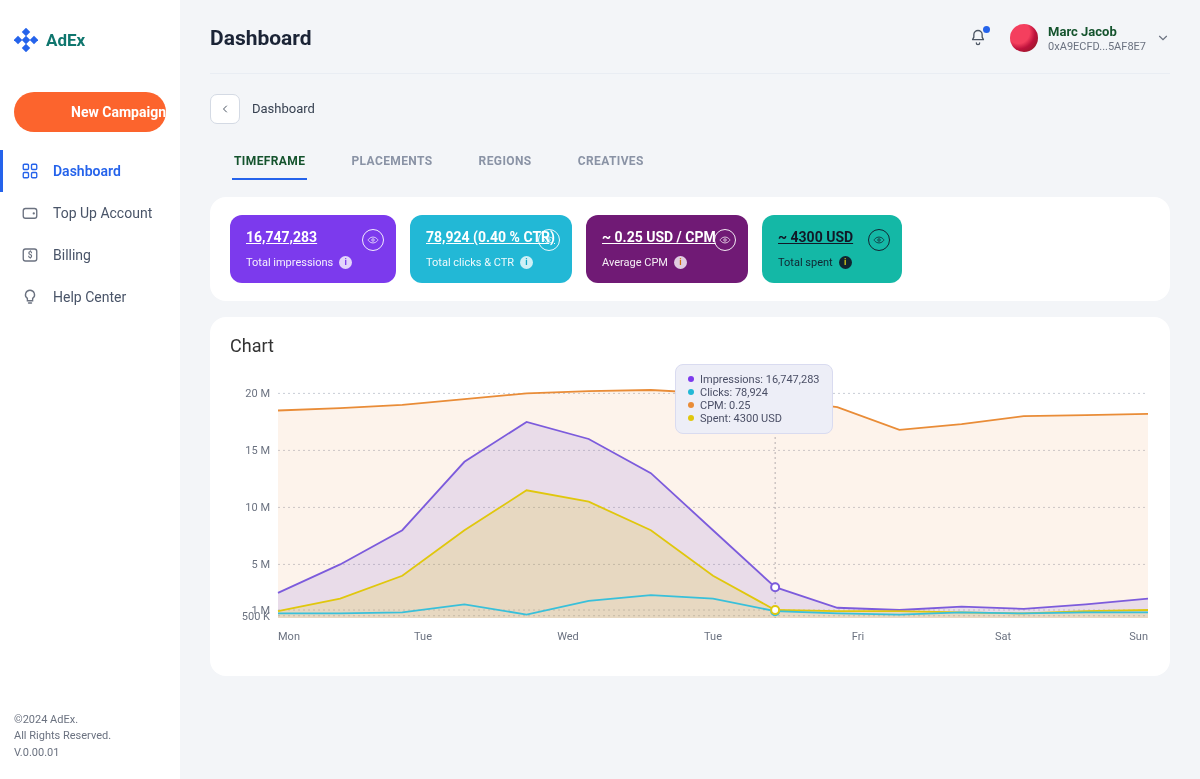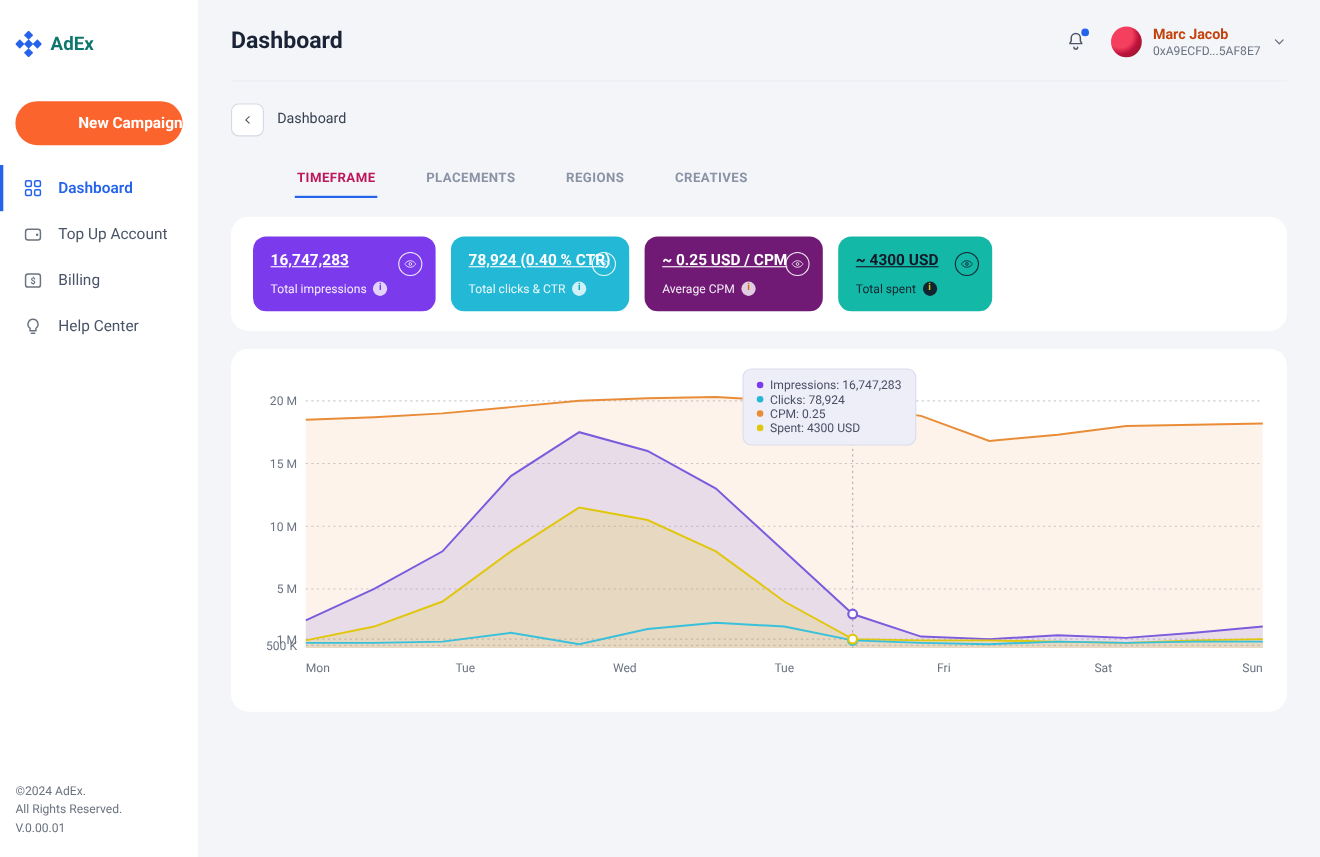--- a/index.html
+++ b/index.html
@@ -22,28 +22,28 @@
 .nav-item.active .ico { color: #2563eb; }
 .footer-note { margin-top: auto; padding: 16px 14px 18px 14px; font-size: 11px; color: #6b7280; line-height: 1.5; }
 .main { flex: 1; padding: 24px 30px 0 30px; overflow: hidden; display: flex; flex-direction: column; }
 .topbar { display: flex; align-items: center; justify-content: space-between; padding-bottom: 20px; border-bottom: 1px solid #e9edf3; }
 .page-title { font-size: 21px; font-weight: 700; color: #1b2436; }
 .user-area { display: flex; align-items: center; gap: 22px; }
 .bell-wrap { position: relative; width: 20px; height: 20px; color: #4b5563; }
 .bell-dot { position: absolute; top: -2px; right: -2px; width: 7px; height: 7px; background: #2563eb; border-radius: 50%; }
 .avatar { width: 28px; height: 28px; border-radius: 50%; background: radial-gradient(circle at 30% 30%, #f43f5e 40%, #be123c 60%, #7f1d1d 100%); }
 .user-text { display: flex; flex-direction: column; line-height: 1.2; }
-.user-name { font-size: 13px; font-weight: 700; color: #c2410c; }
+.user-name { font-size: 13px; font-weight: 700; color: #14532d; }
 .user-addr { font-size: 11px; color: #6b7280; }
 .crumb-row { display: flex; align-items: center; gap: 12px; margin: 20px 0 10px 0; }
 .back-btn { width: 30px; height: 30px; border: 1px solid #d4dae4; border-radius: 7px; background: #fff; display: flex; align-items: center; justify-content: center; cursor: pointer; color: #4b5563; }
 .crumb-label { font-size: 13px; color: #374151; }
 .tabs { display: flex; gap: 42px; border-bottom: 1px solid transparent; margin: 10px 0 16px 22px; }
 .tab { font-size: 12px; font-weight: 700; letter-spacing: .4px; color: #8a93a5; padding: 10px 2px; cursor: pointer; }
-.tab.active { color: #be185d; border-bottom: 2px solid #2563eb; margin-left: 36px; }
+.tab.active { color: #14532d; border-bottom: 2px solid #2563eb; }
 .cards-frame { background: #fff; border-radius: 16px; padding: 18px 20px; }
 .cards { display: flex; gap: 14px; }
 .card { border-radius: 12px; padding: 14px 16px 14px 16px; color: #fff; position: relative; display: flex; flex-direction: column; justify-content: space-between; height: 68px; }
 .card.purple { background: #7c3aed; width: 166px; }
 .card.cyan   { background: #22b8d6; width: 162px; }
 .card.orange { background: #701a75; width: 162px; }
 .card.yellow { background: #14b8a6; width: 140px; color: #111827; }
 .card .big { font-size: 14px; font-weight: 700; text-decoration: underline; }
 .card .small { font-size: 11px; opacity: .92; display: flex; align-items: center; gap: 6px; }
 .eye { position: absolute; top: 14px; right: 12px; width: 22px; height: 22px; border: 1.5px solid currentColor; border-radius: 50%; display: flex; align-items: center; justify-content: center; opacity: .9; }
@@ -226,20 +226,21 @@
               <svg viewBox="0 0 24 24">
                 <path d="M2 12s3.5-6 10-6 10 6 10 6-3.5 6-10 6S2 12 2 12z" fill="none" stroke="currentColor" stroke-width="1.6"></path>
                 <circle cx="12" cy="12" r="2.5" fill="none" stroke="currentColor" stroke-width="1.6"></circle>
               </svg>
             </span>
           </div>
         </div>
     </div>
 
     <div class="chart-frame">
+      <div class="chart-title">Chart</div>
       <div class="chart-svg-wrap">
         <svg id="chart-svg" width="930" height="290">
             <line x1="48" x2="918" y1="29.400966183574877" y2="29.400966183574877" class="gridline"></line>
             <text x="40" y="33.40096618357488" text-anchor="end" class="axlab">20 M</text>
             <line x1="48" x2="918" y1="86.40579710144927" y2="86.40579710144927" class="gridline"></line>
             <text x="40" y="90.40579710144927" text-anchor="end" class="axlab">15 M</text>
             <line x1="48" x2="918" y1="143.41062801932367" y2="143.41062801932367" class="gridline"></line>
             <text x="40" y="147.41062801932367" text-anchor="end" class="axlab">10 M</text>
             <line x1="48" x2="918" y1="200.41545893719805" y2="200.41545893719805" class="gridline"></line>
             <text x="40" y="204.41545893719805" text-anchor="end" class="axlab">5 M</text>

